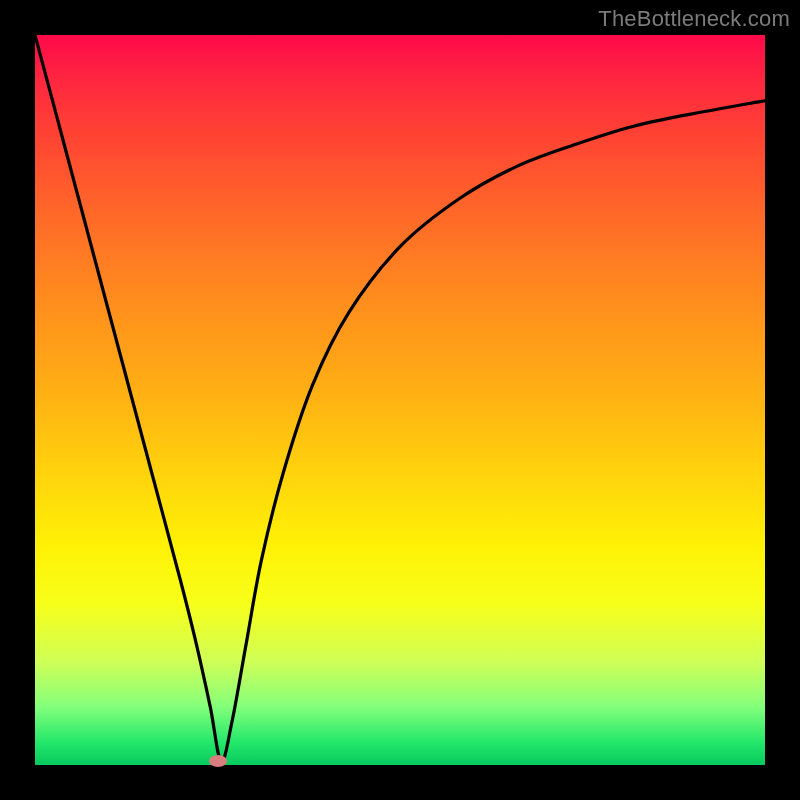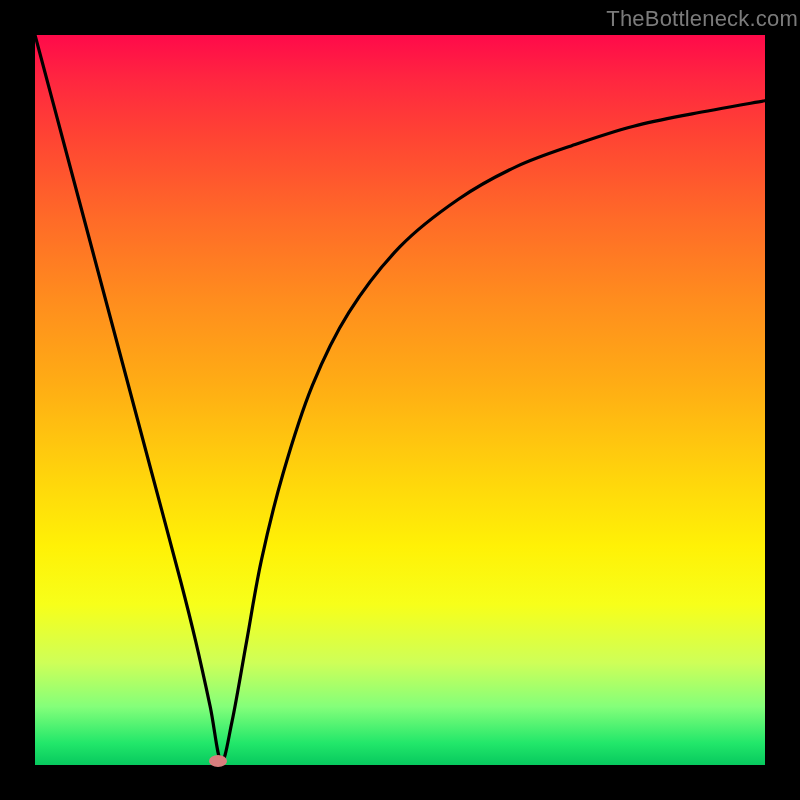--- a/index.html
+++ b/index.html
@@ -43,21 +43,21 @@
   .curve-layer {
     position: absolute;
     left: 0;
     top: 0;
     width: 730px;
     height: 730px;
   }
   .watermark {
     position: absolute;
     top: 6px;
-    right: 2px;
+    right: 10px;
     color: #7b7b7b;
     font-size: 22px;
     letter-spacing: 0.2px;
     font-weight: 500;
   }
   .marker {
     position: absolute;
     width: 18px;
     height: 12px;
     background: #d97e7e;

